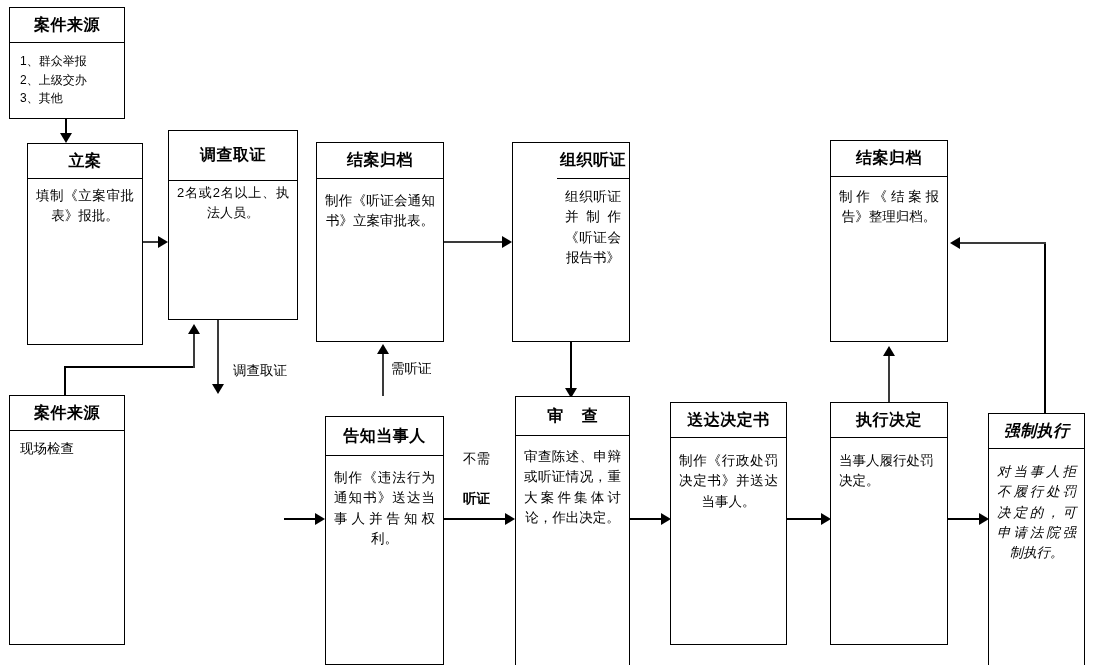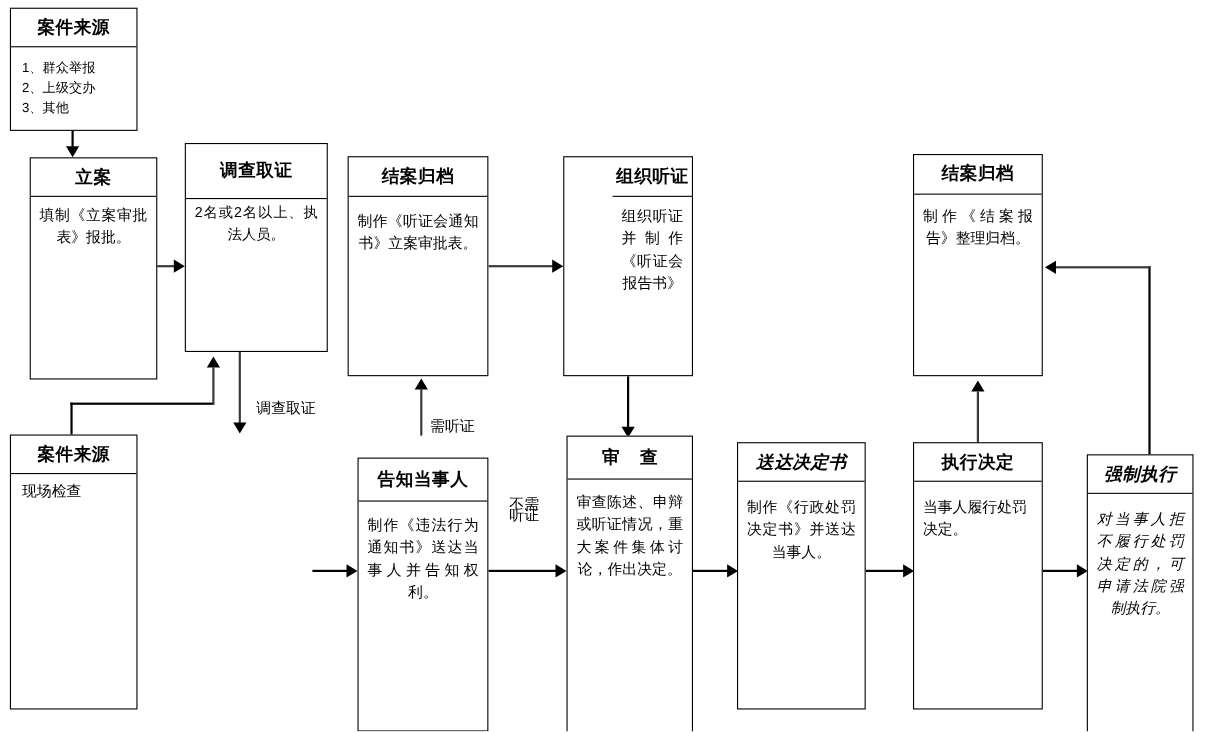--- a/index.html
+++ b/index.html
@@ -119,23 +119,23 @@
   <div class="arrow ar-right" style="left:979px; top:513px;"></div>
 
   <div class="ln" style="left:888px; top:356px; width:2px; height:50px;"></div>
   <div class="arrow ar-up" style="left:883px; top:346px;"></div>
 
   <div class="ln blk" style="left:1044px; top:242px; width:2px; height:175px;"></div>
   <div class="ln" style="left:960px; top:242px; width:86px; height:2px;"></div>
   <div class="arrow ar-left" style="left:950px; top:237px;"></div>
 
   <div class="edge-label" style="left:233px; top:362px;">调查取证</div>
-  <div class="edge-label" style="left:391px; top:379px;">需听证</div>
+  <div class="edge-label" style="left:391px; top:360px;">需听证</div>
   <div class="edge-label" style="left:463px; top:450px;">不需</div>
-  <div class="edge-label" style="left:463px; top:460px;">听证</div>
+  <div class="edge-label" style="left:463px; top:490px;font-weight:bold;">听证</div>
 
   <div class="node" style="left:9px; top:7px; width:116px; height:112px;">
     <div class="node-title" style="height:35px;">案件来源</div>
     <div class="node-body body-left" style="white-space:pre-line; font-size:12px; line-height:1.55; padding-top:9px; padding-left:10px;">1、群众举报
 2、上级交办
 3、其他</div>
   </div>
 
   <div class="node" style="left:9px; top:143px; width:116px; height:202px;margin-left:18px;">
     <div class="node-title" style="height:35px;">立案</div>
@@ -157,36 +157,36 @@
     <div class="node-body body-just" style="padding-top:8px;">组织听证并制作《听证会报告书》</div>
   </div>
 
   <div class="node" style="left:830px; top:140px; width:118px; height:202px;">
     <div class="node-title" style="height:36px;">结案归档</div>
     <div class="node-body body-just" style="padding-top:10px;">制作《结案报告》整理归档。</div>
   </div>
 
   <div class="node" style="left:9px; top:395px; width:116px; height:250px;">
     <div class="node-title" style="height:35px;">案件来源</div>
-    <div class="node-body body-left" style="padding-top:8px; padding-left:10px;font-family:Liberation Mono, monospace;">现场检查</div>
+    <div class="node-body body-left" style="padding-top:8px; padding-left:10px;">现场检查</div>
   </div>
 
 
   <div class="node" style="left:325px; top:416px; width:119px; height:249px;">
     <div class="node-title" style="height:39px;">告知当事人</div>
     <div class="node-body body-just" style="padding-top:12px;">制作《违法行为通知书》送达当事人并告知权利。</div>
   </div>
 
   <div class="node" style="left:515px; top:396px; width:115px; height:306px;">
     <div class="node-title spaced" style="height:39px;">审 查</div>
     <div class="node-body body-just" style="padding-top:11px;">审查陈述、申辩或听证情况，重大案件集体讨论，作出决定。</div>
   </div>
 
   <div class="node" style="left:670px; top:402px; width:117px; height:243px;">
-    <div class="node-title" style="height:35px;font-style:italic;">送达决定书</div>
+    <div class="node-title" style="height:35px;">送达决定书</div>
     <div class="node-body body-just" style="padding-top:13px;">制作《行政处罚决定书》并送达当事人。</div>
   </div>
 
   <div class="node" style="left:830px; top:402px; width:118px; height:243px;">
     <div class="node-title" style="height:35px;">执行决定</div>
     <div class="node-body body-left" style="padding-top:13px;">当事人履行处罚决定。</div>
   </div>
 
   <div class="node" style="left:988px; top:413px; width:97px; height:260px;font-style:italic;">
     <div class="node-title" style="height:35px;">强制执行</div>

